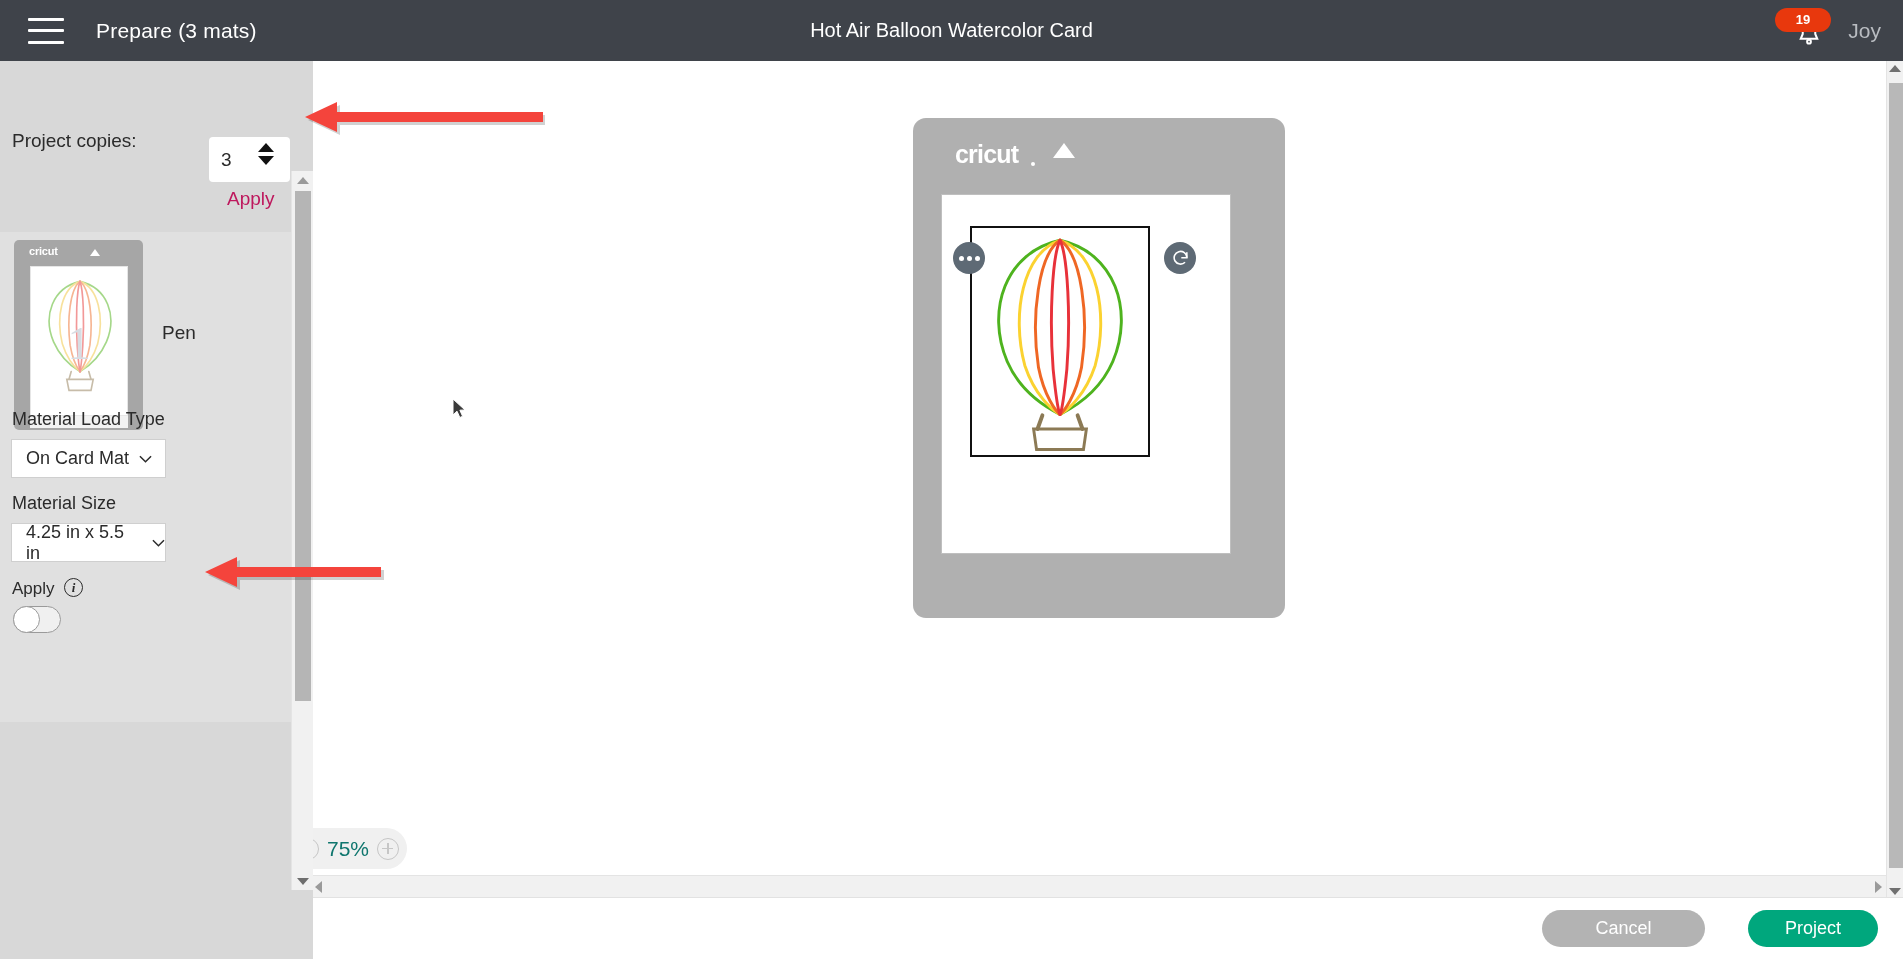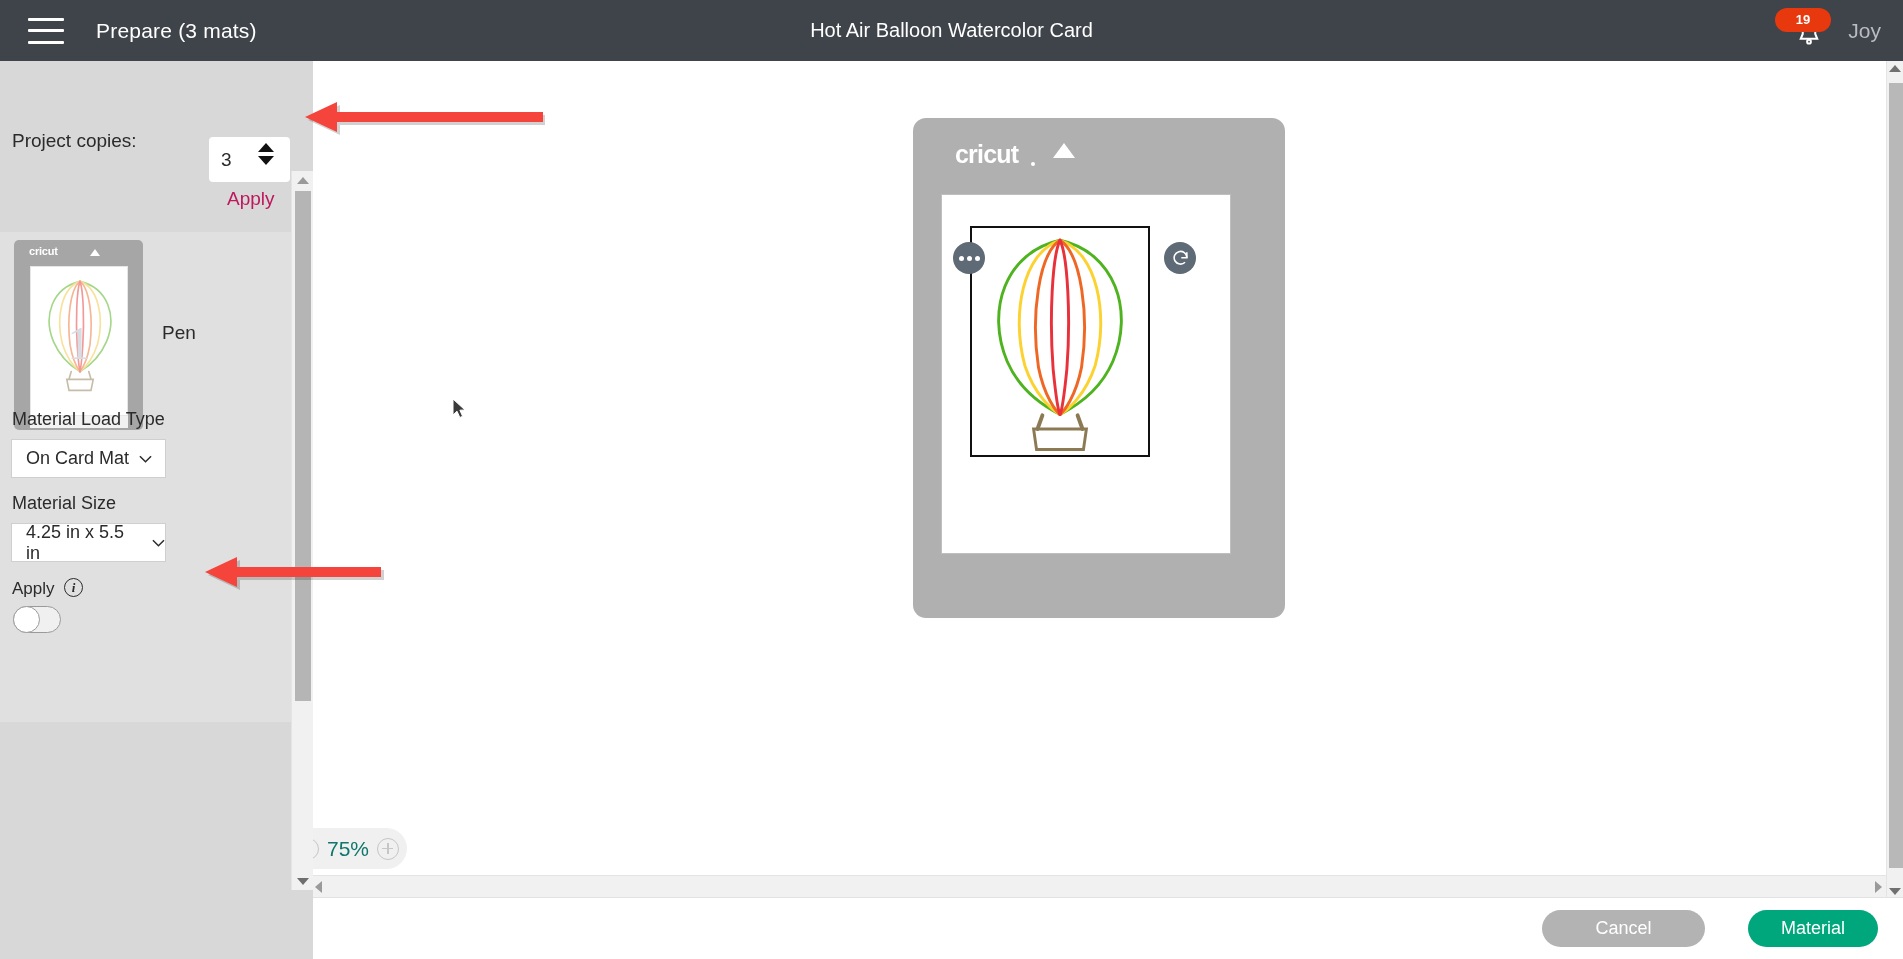--- a/index.html
+++ b/index.html
@@ -459,21 +459,21 @@
 
   <div class="v-scrollbar">
     <div class="v-arrow-up"></div>
     <div class="v-thumb"></div>
     <div class="v-arrow-down"></div>
   </div>
 
   <div class="footer-left"></div>
   <div class="footer">
     <button class="btn btn-cancel">Cancel</button>
-    <button class="btn btn-continue">Material</button>
+    <button class="btn btn-continue">Project</button>
   </div>
 
   <svg class="anno" style="left:295px; top:98px;" width="250" height="40">
     <g transform="translate(2,2)">
       <path d="M40 12 L246 12 L246 22 L40 22 L40 32 L8 17 L40 2 Z" fill="#000" opacity="0.18" transform="translate(3,3)"></path>
       <path d="M40 12 L246 12 L246 22 L40 22 L40 32 L8 17 L40 2 Z" fill="#f4443c"></path>
     </g>
   </svg>
 
   <svg class="anno" style="left:195px; top:552px;" width="190" height="42">

